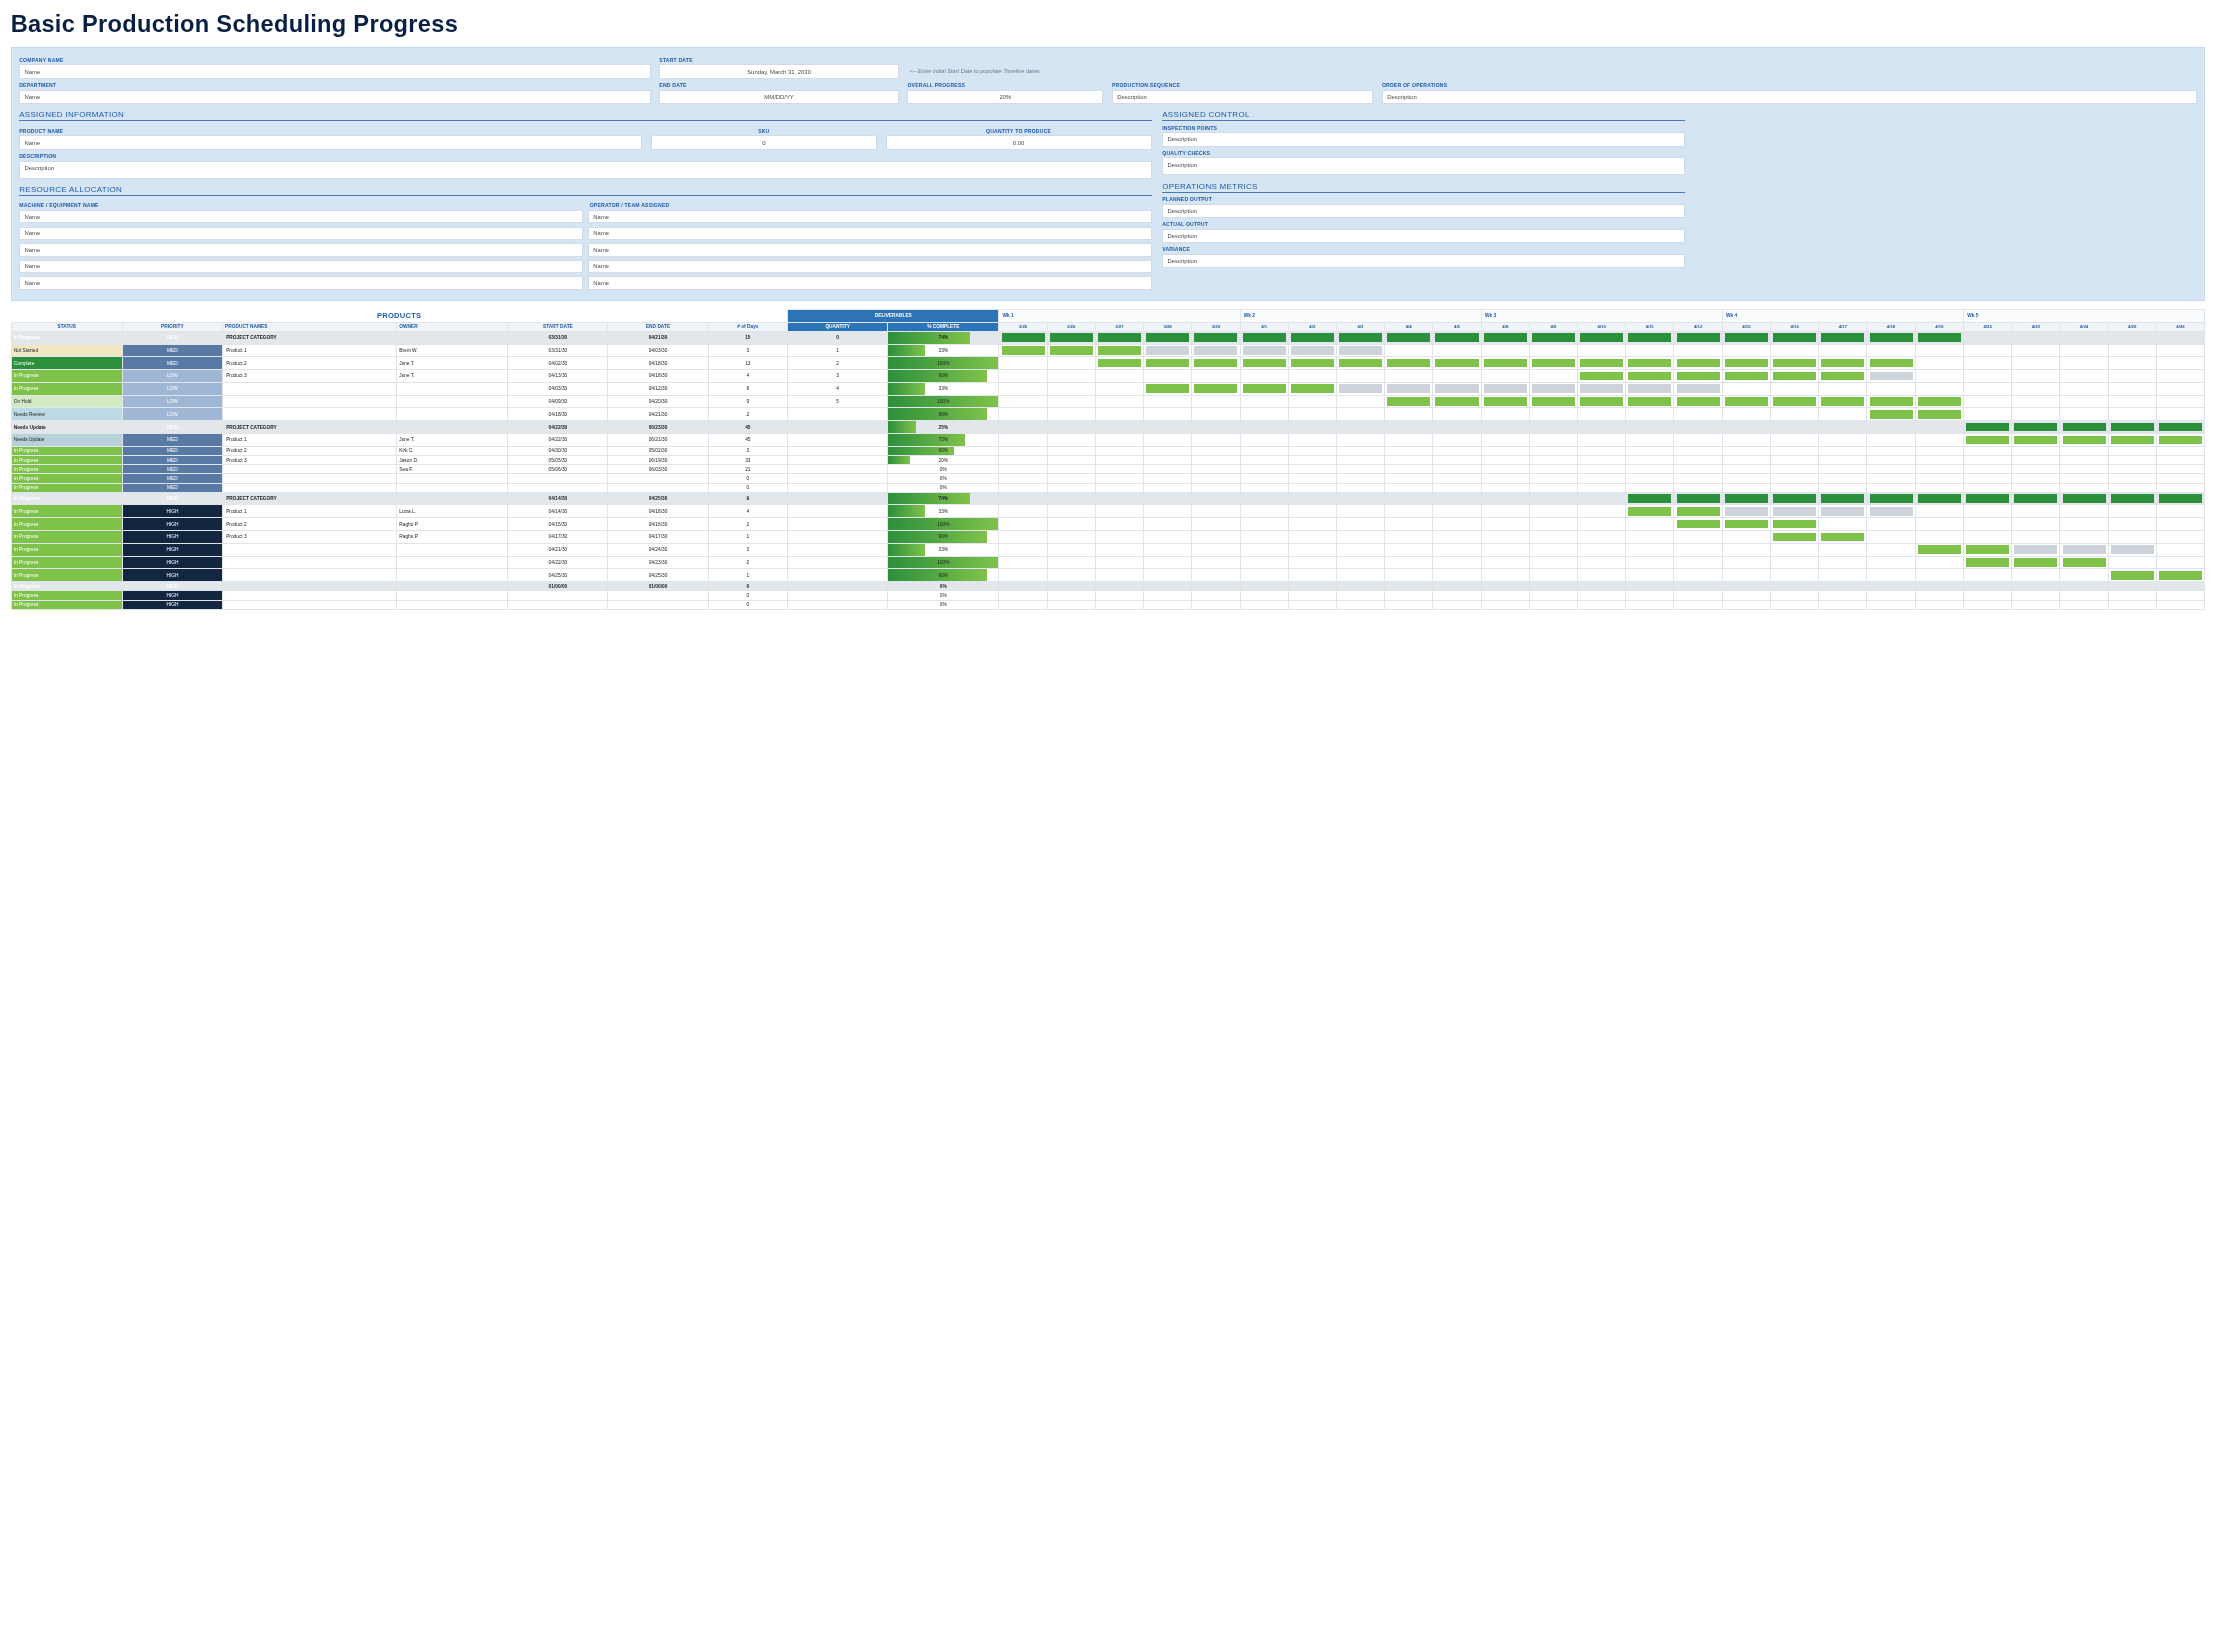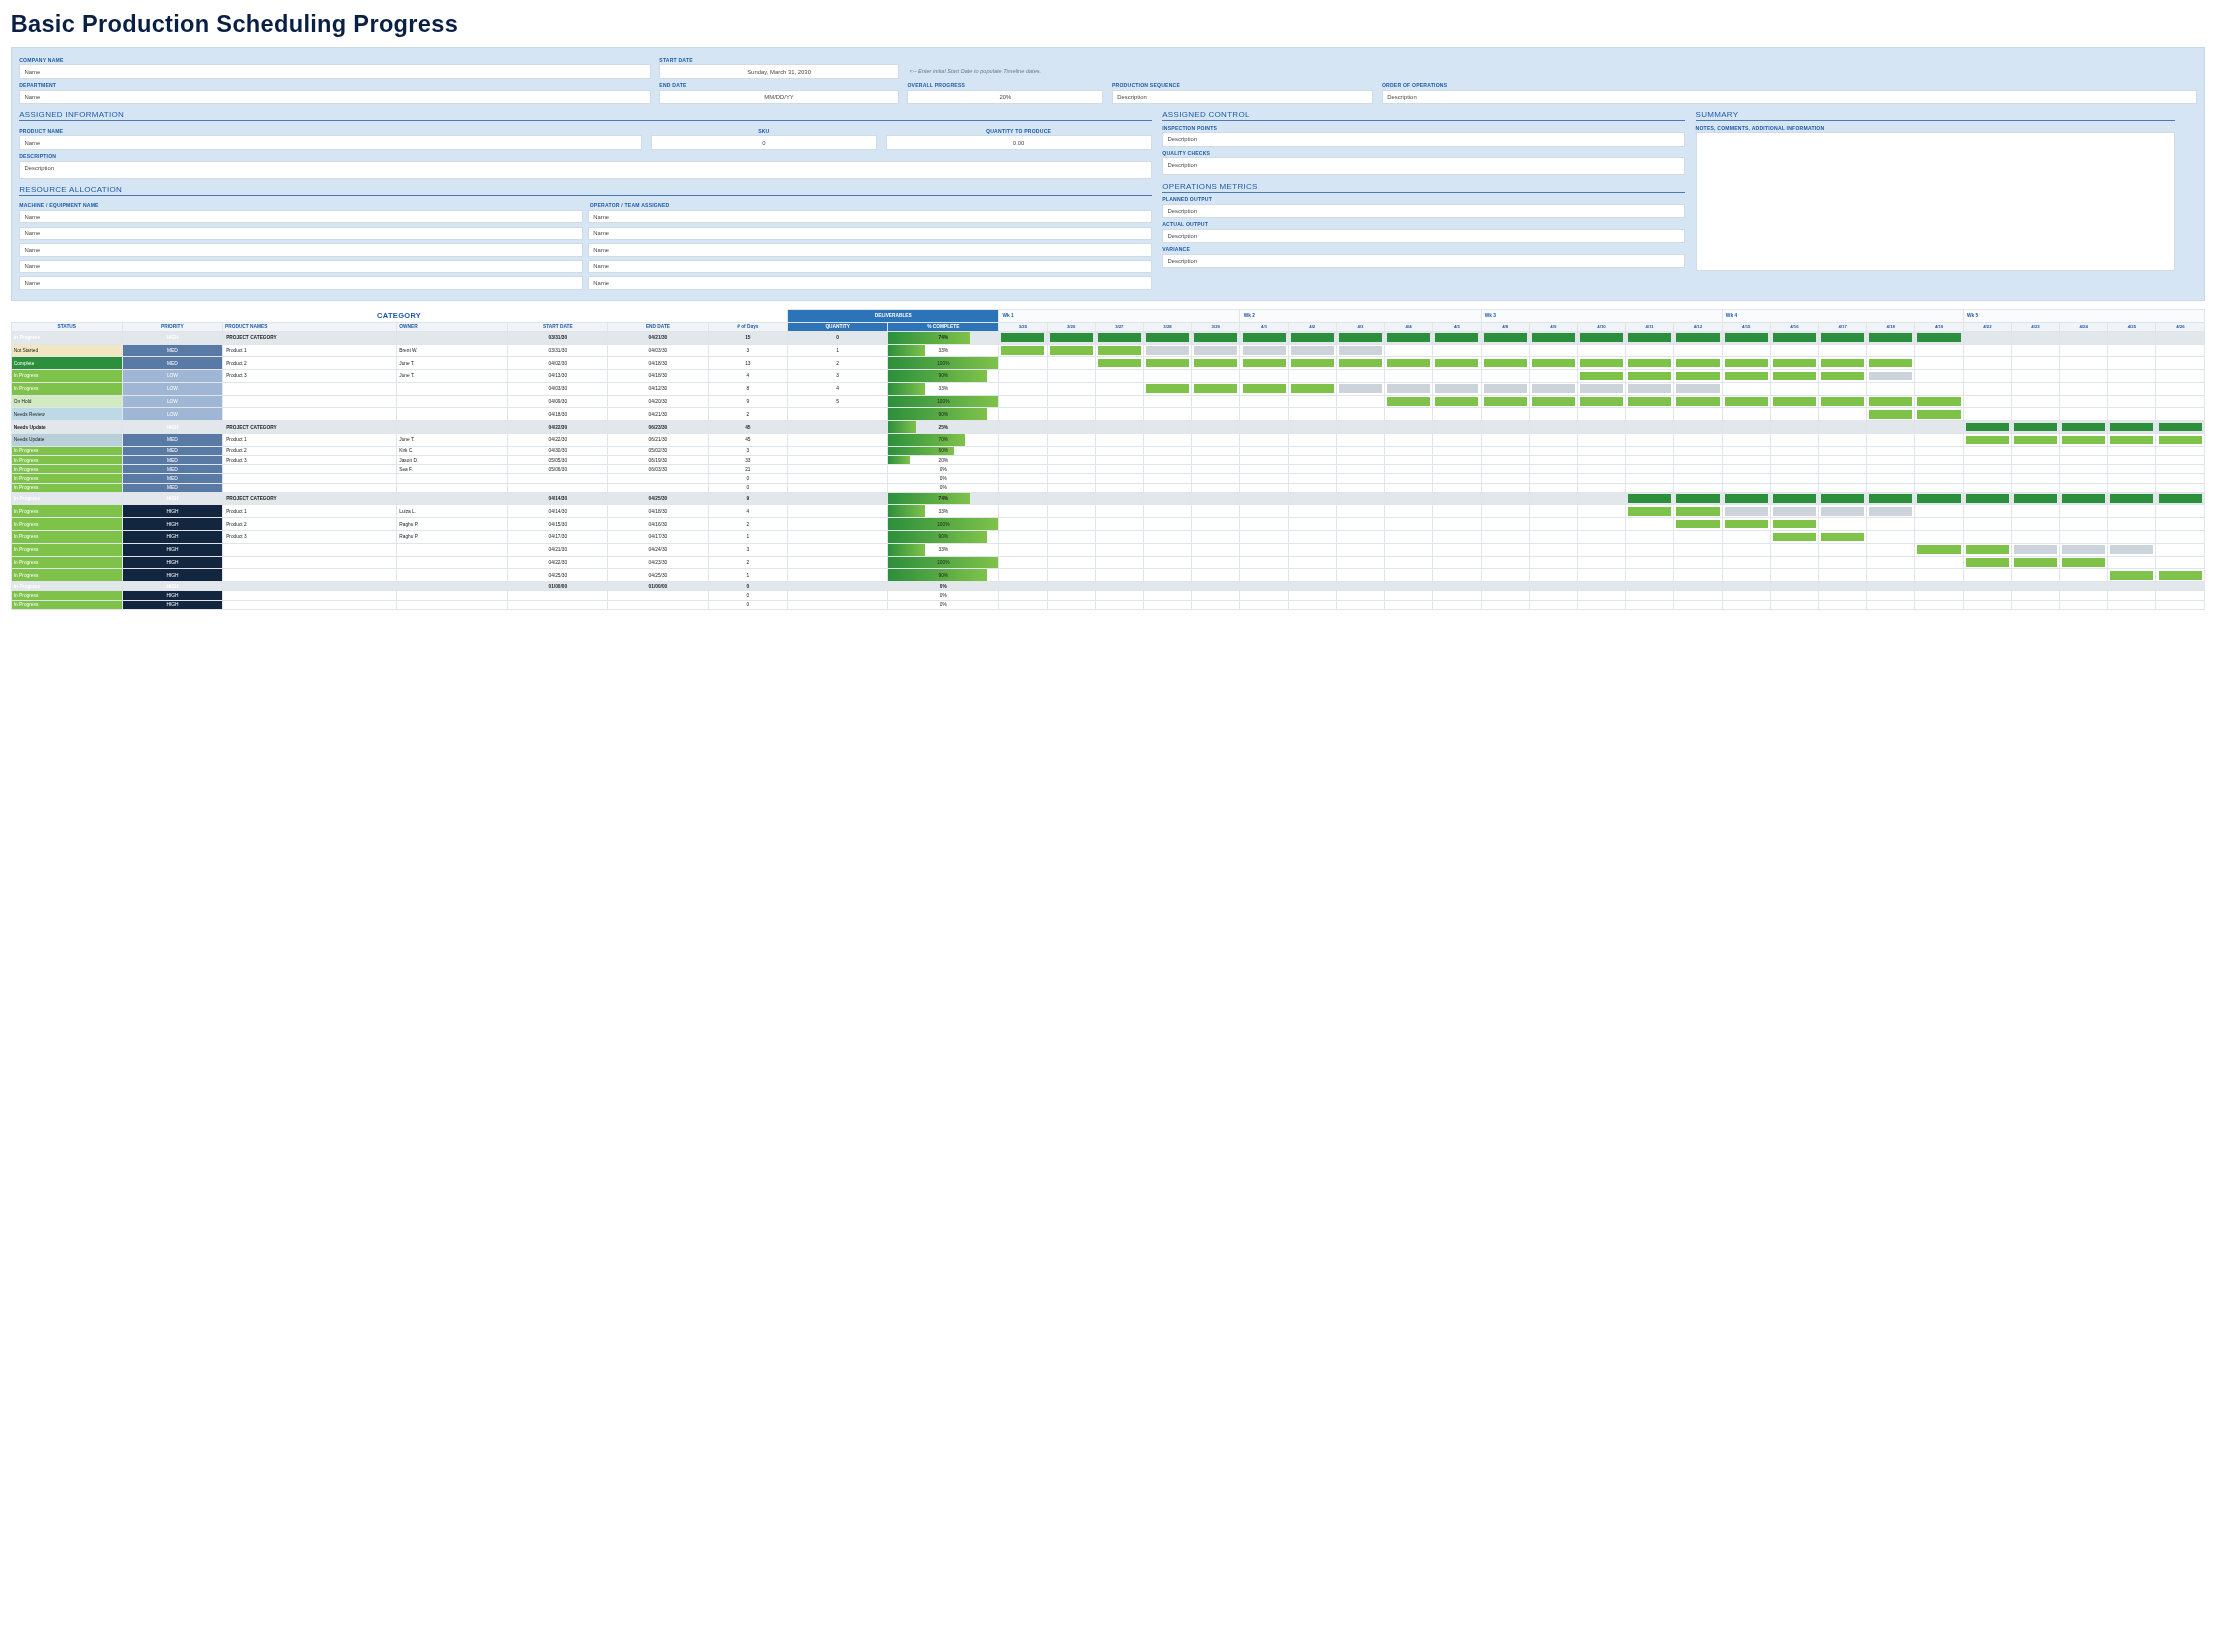--- a/index.html
+++ b/index.html
@@ -172,25 +172,20 @@
 
       <div class="section-title">OPERATIONS METRICS</div>
       <div class="label">PLANNED OUTPUT</div>
       <div class="inp">Description</div>
       <div class="label">ACTUAL OUTPUT</div>
       <div class="inp">Description</div>
       <div class="label">VARIANCE</div>
       <div class="inp">Description</div>
     </div>
 
-    <div>
-      <div class="section-title">SUMMARY</div>
-      <div class="label">NOTES, COMMENTS, ADDITIONAL INFORMATION</div>
-      <div class="inp" style="height:139px"></div>
-    </div>
   </div>
 </div>
 
 <div class="lower">
   <table class="g" id="sched">
     <colgroup>
       <col class="col-status">
         <col class="col-pri">
         <col class="col-pn">
         <col class="col-ow">
@@ -220,21 +215,21 @@
         <col class="wkcell">
         <col class="wkcell">
         <col class="wkcell">
         <col class="wkcell">
         <col class="wkcell">
         <col class="wkcell">
         <col class="wkcell">
       </colgroup>
     <thead>
       <tr id="wk-row">
-        <th colspan="7" style="background:transparent;border:none;text-align:center"><span class="sec-hd">CATEGORY</span></th>
+        <th colspan="7" style="background:transparent;border:none;text-align:center"><span class="sec-hd">PRODUCTS</span></th>
         <th class="deliv-hd" colspan="2"><span>DELIVERABLES</span></th>
       <th colspan="5" class="wk-hd">Wk 1</th>
           <th colspan="5" class="wk-hd">Wk 2</th>
           <th colspan="5" class="wk-hd">Wk 3</th>
           <th colspan="5" class="wk-hd">Wk 4</th>
           <th colspan="5" class="wk-hd">Wk 5</th>
         </tr>
       <tr id="hdr-row">
         <th>STATUS</th>
         <th>PRIORITY</th>

